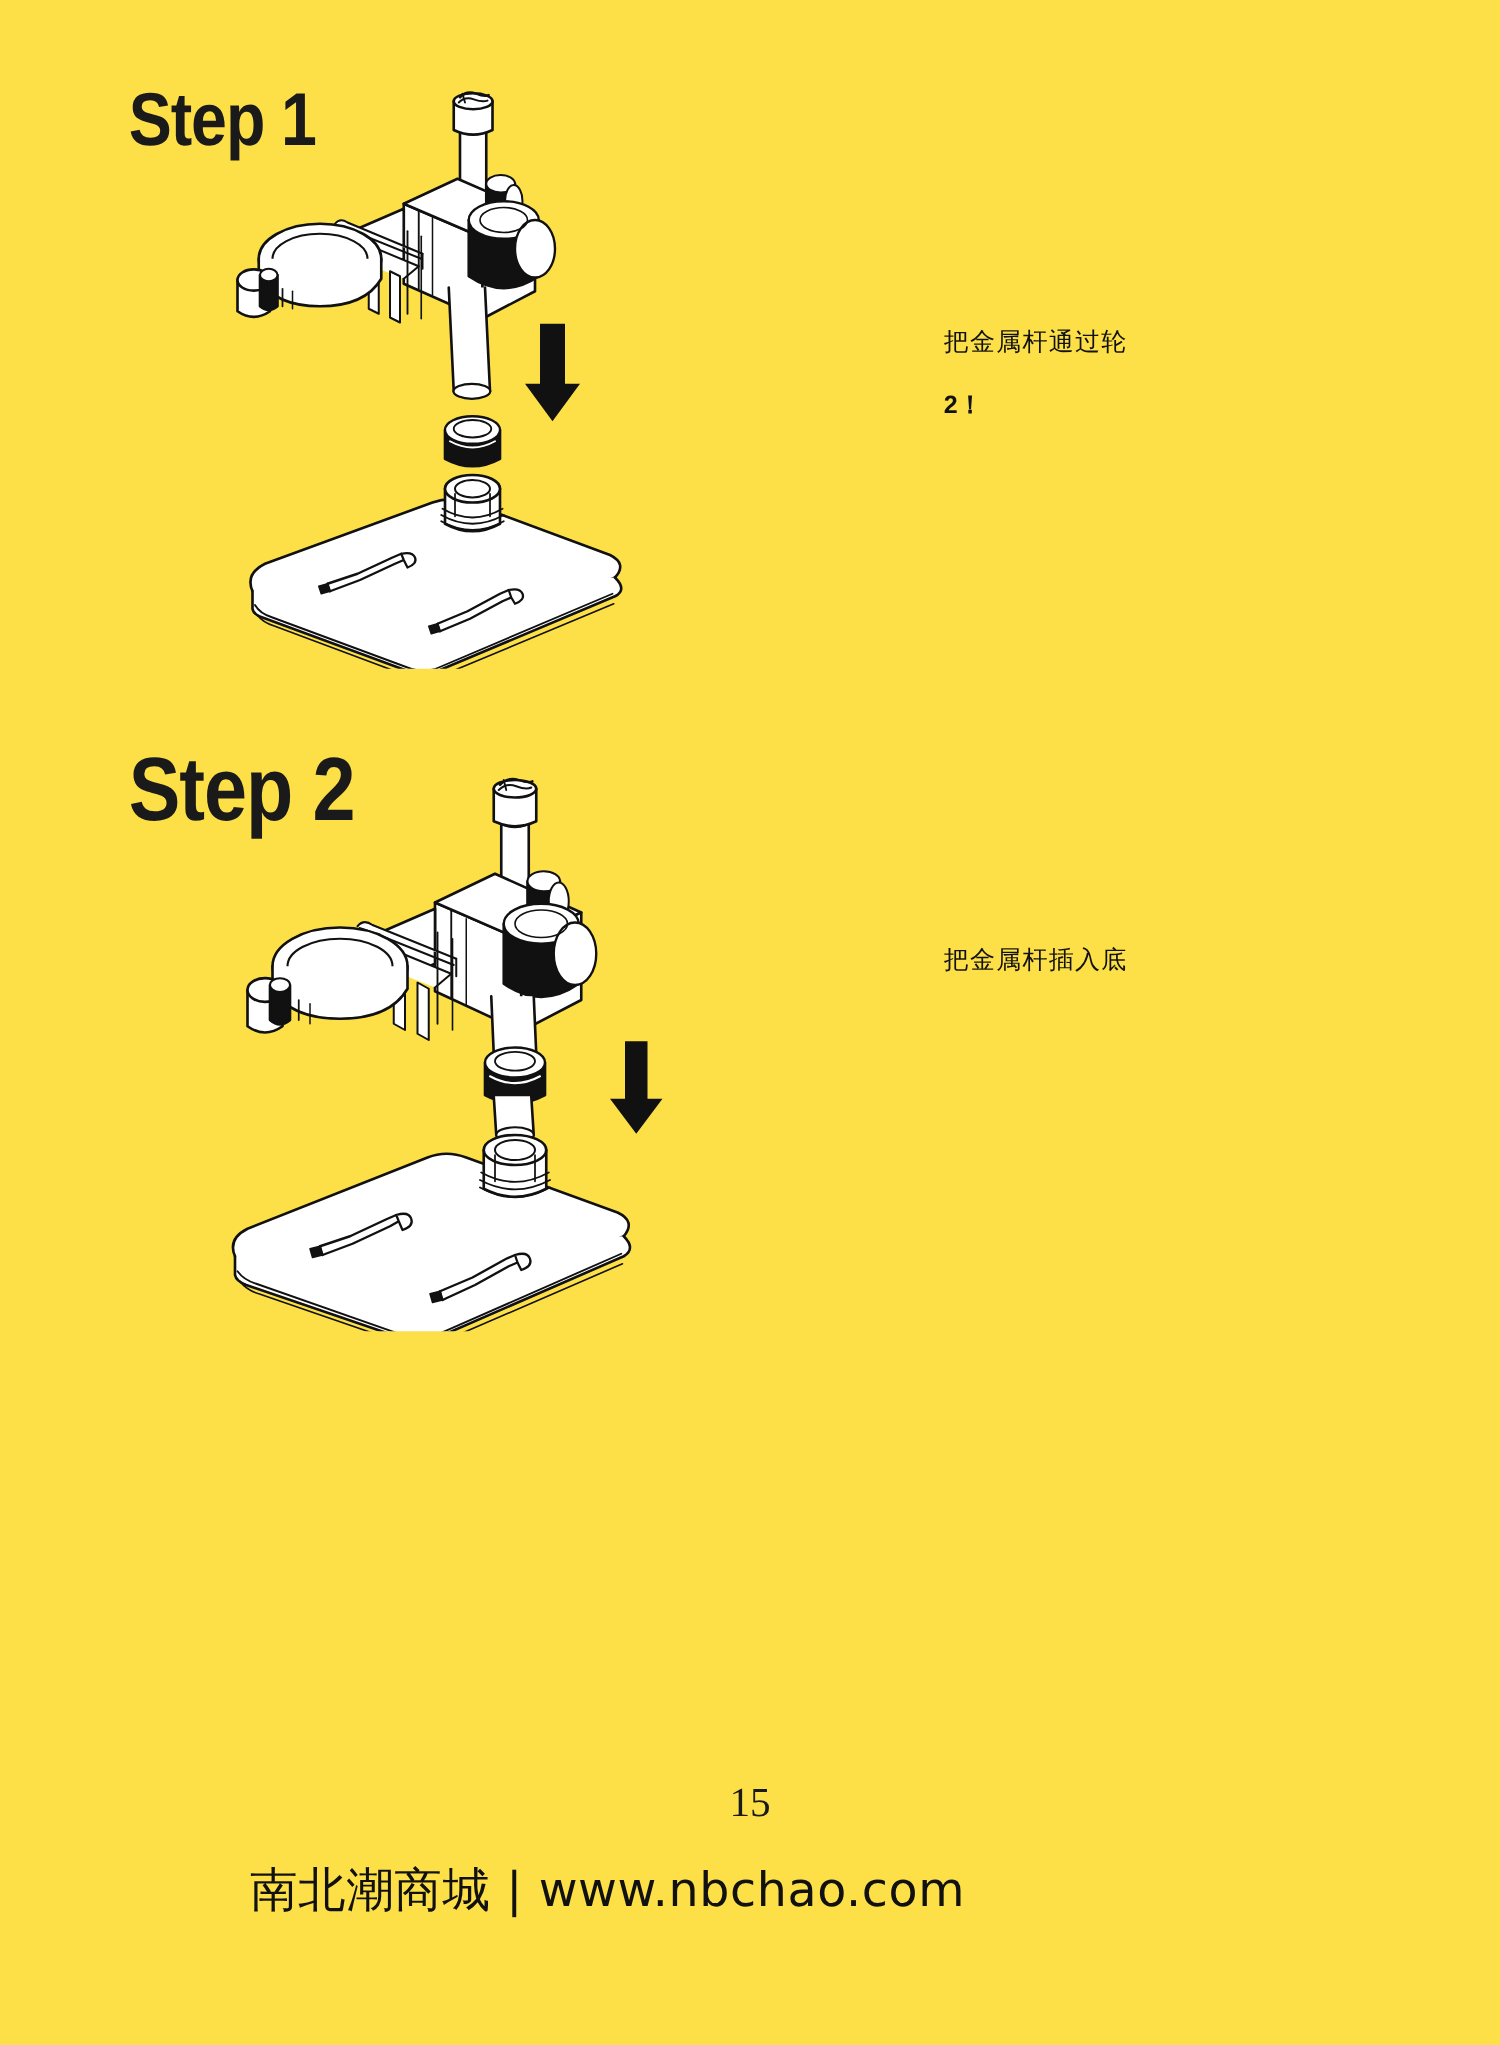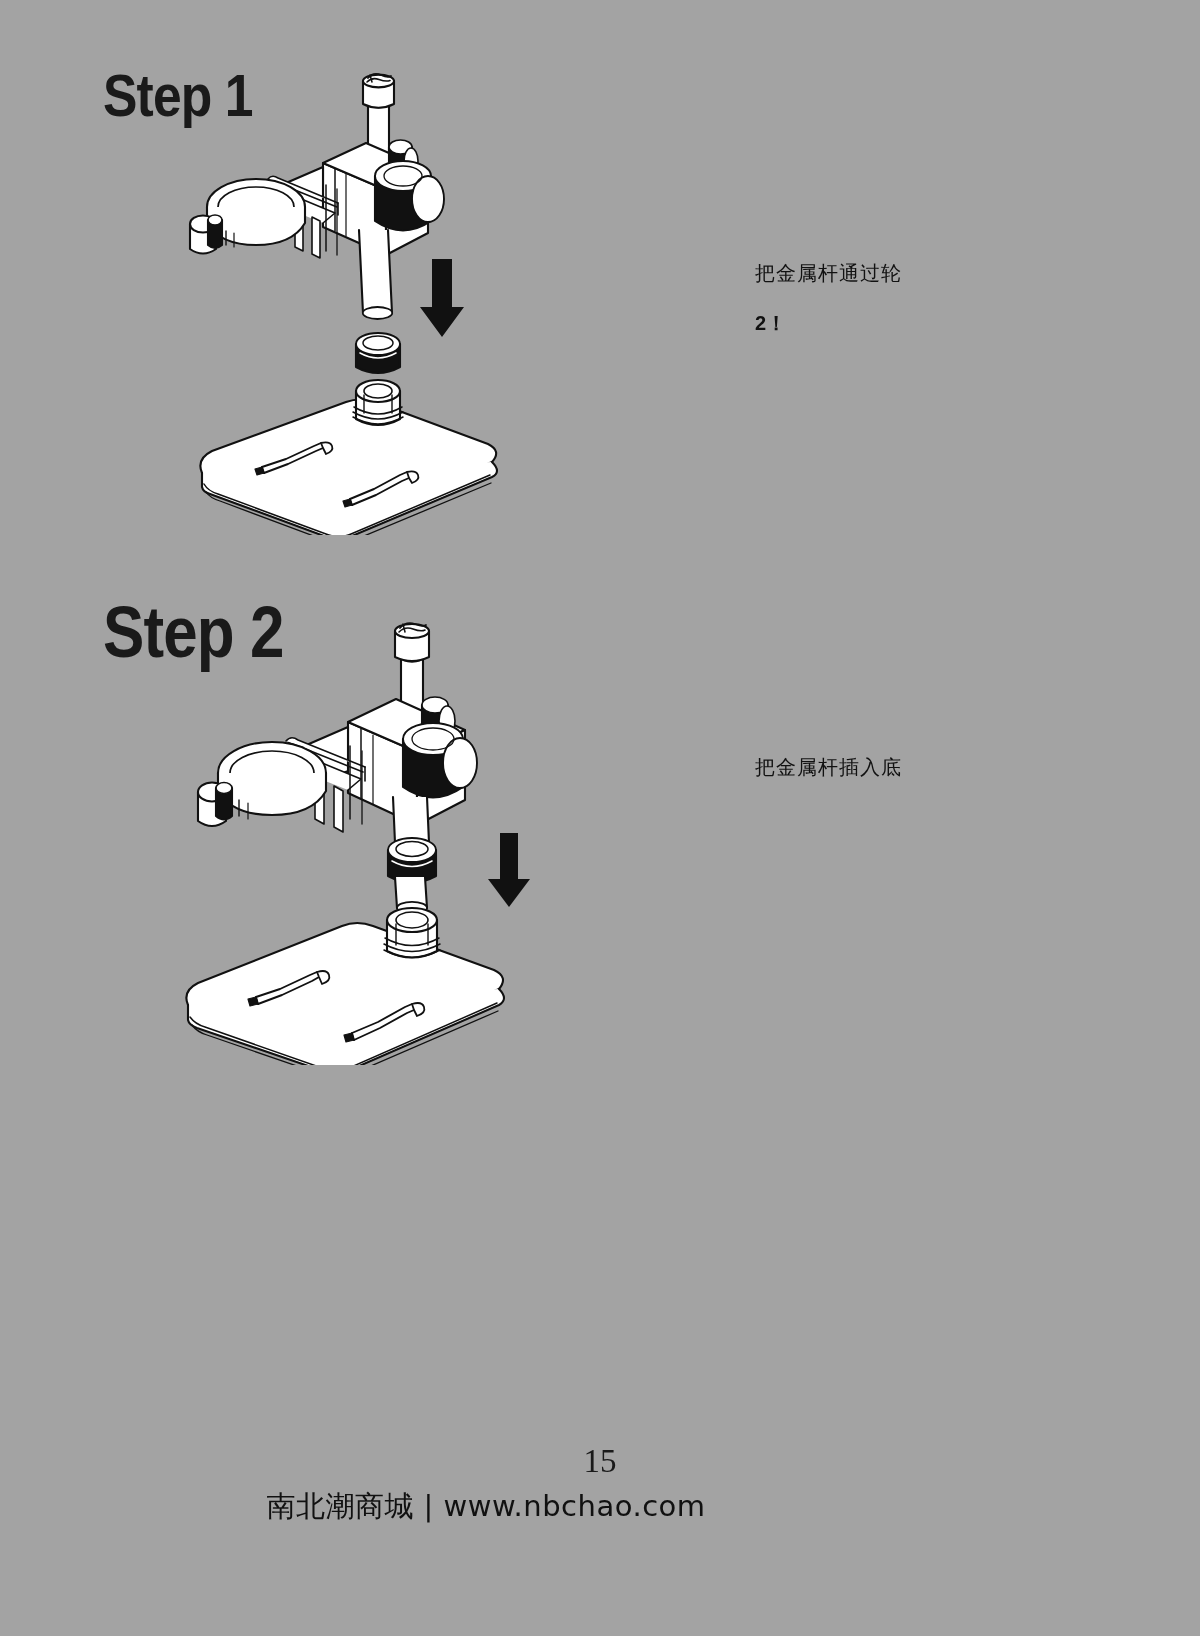--- a/index.html
+++ b/index.html
@@ -14,21 +14,21 @@
     overflow: hidden;
     font-family: "Liberation Serif", serif;
     color: #1a1a1a;
   }
 
   .page {
     position: absolute;
     left: 0; top: 0;
     width: 1200px;
     height: 1636px;
-    background: #a3a3a3;
+    background: #fde047;
   }
 
   
   .step-heading {
     position: absolute;
     font-family: "Liberation Sans", sans-serif;
     font-weight: 700;
     color: #1a1a1a;
     letter-spacing: -1px;
     transform: scaleX(0.86);
@@ -69,30 +69,29 @@
   
   #page-number {
     position: absolute;
     left: 0;
     top: 1425px;
     width: 1200px;
     text-align: center;
     font-family: "Liberation Serif", serif;
     font-size: 33px;
     color: #1a1a1a;
-    margin-top: 18px;
   }
   #footer-brand {
     position: absolute;
     left: 0;
     top: 1487px;
     width: 972px;
     text-align: center;
     font-family: "DejaVu Sans", "Liberation Sans", sans-serif;
-    font-size: 29px;
+    font-size: 38px;
     color: #111111;
     letter-spacing: 0.5px;
     white-space: nowrap;
   }
 </style>
 </head>
 <body>
 
 <div class="page">
 

